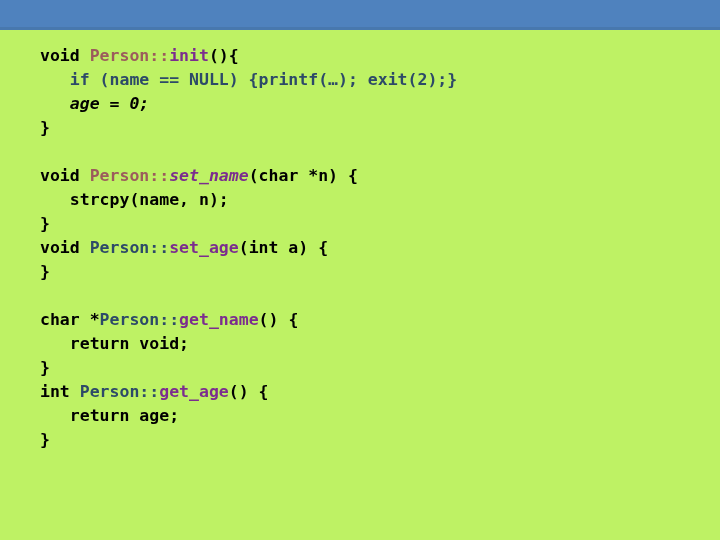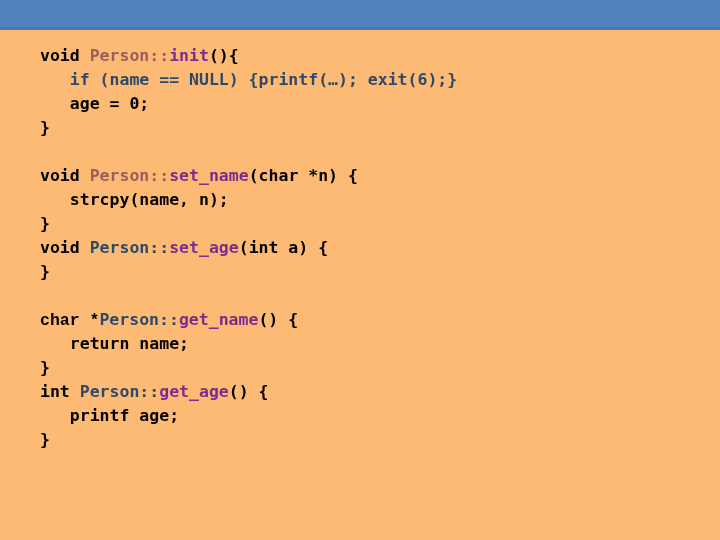--- a/index.html
+++ b/index.html
@@ -59,38 +59,38 @@
   .tok { white-space: pre; }
   .tok-plain   { color: #000000; }
   .tok-red     { color: #CC2222; }
   .tok-navy    { color: #2D4A68; }
   .tok-maroon  { color: #9B5C5C; }
   .tok-purple  { color: #7B2D8E; }
 </style>
 </head>
 <body>
 
-<div id="slide" style="background: #fdba74;">
+<div id="slide" style="background: #bef264;">
 
   <div id="top-bar" style="background: rgb(79, 130, 190); height: 30px;"></div>
   <div id="top-bar-edge" style="background: rgb(72, 120, 174); top: 27px;"></div>
 
   <div id="code-block">
       <div class="code-line"><span class="tok tok-plain" style="color: rgb(0, 0, 0);">void </span><span class="tok tok-maroon" style="color: rgb(155, 92, 92);">Person::</span><span class="tok tok-purple" style="color: rgb(123, 45, 142);">init</span><span class="tok tok-plain" style="color: rgb(0, 0, 0);">(){</span></div>
-      <div class="code-line"><span class="tok tok-navy" style="color: rgb(45, 74, 104);">   if (name == NULL) {printf(…); exit(6);}</span></div>
-      <div class="code-line"><span class="tok tok-plain" style="color: rgb(0, 0, 0);">   age = 0;</span></div>
+      <div class="code-line"><span class="tok tok-navy" style="color: rgb(45, 74, 104);">   if (name == NULL) {printf(…); exit(2);}</span></div>
+      <div class="code-line"><span class="tok tok-plain" style="color: rgb(0, 0, 0); font-style: italic;">   age = 0;</span></div>
       <div class="code-line"><span class="tok tok-plain" style="color: rgb(0, 0, 0);">}</span></div>
       <div class="code-line blank">&nbsp;</div>
-      <div class="code-line"><span class="tok tok-plain" style="color: rgb(0, 0, 0);">void </span><span class="tok tok-maroon" style="color: rgb(155, 92, 92);">Person::</span><span class="tok tok-purple" style="color: rgb(123, 45, 142);">set_name</span><span class="tok tok-plain" style="color: rgb(0, 0, 0); margin-top: 20px;">(char *n) {</span></div>
+      <div class="code-line"><span class="tok tok-plain" style="color: rgb(0, 0, 0);">void </span><span class="tok tok-maroon" style="color: rgb(155, 92, 92);">Person::</span><span class="tok tok-purple" style="color: rgb(123, 45, 142); font-style: italic;">set_name</span><span class="tok tok-plain" style="color: rgb(0, 0, 0); margin-top: 20px;">(char *n) {</span></div>
       <div class="code-line"><span class="tok tok-plain" style="color: rgb(0, 0, 0);">   strcpy(name, n);</span></div>
       <div class="code-line"><span class="tok tok-plain" style="color: rgb(0, 0, 0);">}</span></div>
       <div class="code-line"><span class="tok tok-plain" style="color: rgb(0, 0, 0);">void </span><span class="tok tok-navy" style="color: rgb(45, 74, 104);">Person::</span><span class="tok tok-purple" style="color: rgb(123, 45, 142);">set_age</span><span class="tok tok-plain" style="color: rgb(0, 0, 0);">(int a) {</span></div>
       <div class="code-line"><span class="tok tok-plain" style="color: rgb(0, 0, 0);">}</span></div>
       <div class="code-line blank">&nbsp;</div>
-      <div class="code-line"><span class="tok tok-plain" style="color: rgb(0, 0, 0); font-family: Liberation Mono, monospace;">char *</span><span class="tok tok-navy" style="color: rgb(45, 74, 104);">Person::</span><span class="tok tok-purple" style="color: rgb(123, 45, 142);">get_name</span><span class="tok tok-plain" style="color: rgb(0, 0, 0);">() {</span></div>
-      <div class="code-line"><span class="tok tok-plain" style="color: rgb(0, 0, 0);">   return name;</span></div>
+      <div class="code-line"><span class="tok tok-plain" style="color: rgb(0, 0, 0);">char *</span><span class="tok tok-navy" style="color: rgb(45, 74, 104);">Person::</span><span class="tok tok-purple" style="color: rgb(123, 45, 142);">get_name</span><span class="tok tok-plain" style="color: rgb(0, 0, 0);">() {</span></div>
+      <div class="code-line"><span class="tok tok-plain" style="color: rgb(0, 0, 0);">   return void;</span></div>
       <div class="code-line"><span class="tok tok-plain" style="color: rgb(0, 0, 0);">}</span></div>
       <div class="code-line"><span class="tok tok-plain" style="color: rgb(0, 0, 0);">int </span><span class="tok tok-navy" style="color: rgb(45, 74, 104);">Person::</span><span class="tok tok-purple" style="color: rgb(123, 45, 142); margin-top: 32px;">get_age</span><span class="tok tok-plain" style="color: rgb(0, 0, 0);">() {</span></div>
-      <div class="code-line"><span class="tok tok-plain" style="color: rgb(0, 0, 0);">   printf age;</span></div>
+      <div class="code-line"><span class="tok tok-plain" style="color: rgb(0, 0, 0);">   return age;</span></div>
       <div class="code-line"><span class="tok tok-plain" style="color: rgb(0, 0, 0);">}</span></div>
     </div>
 
 </div>
 
 </body></html>

